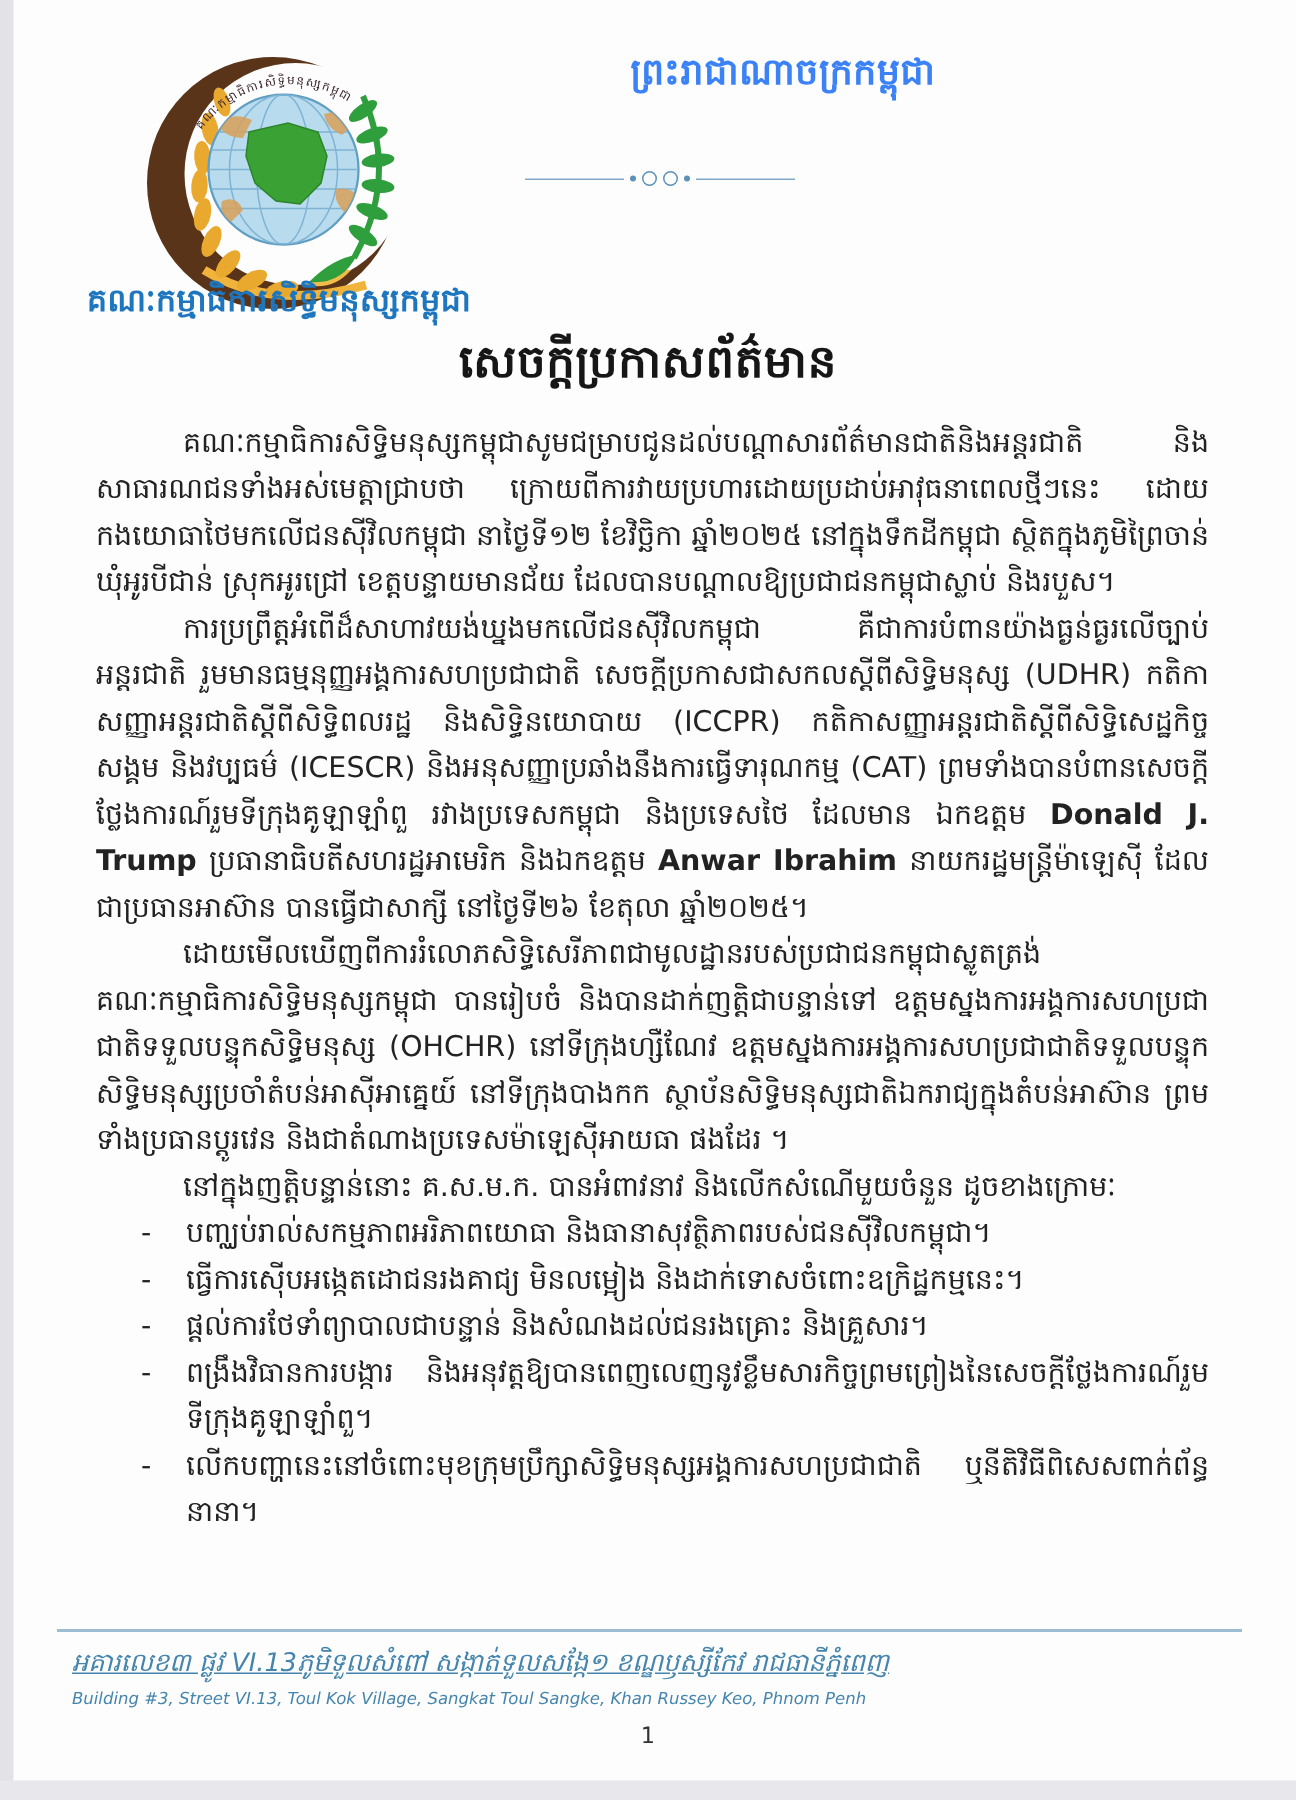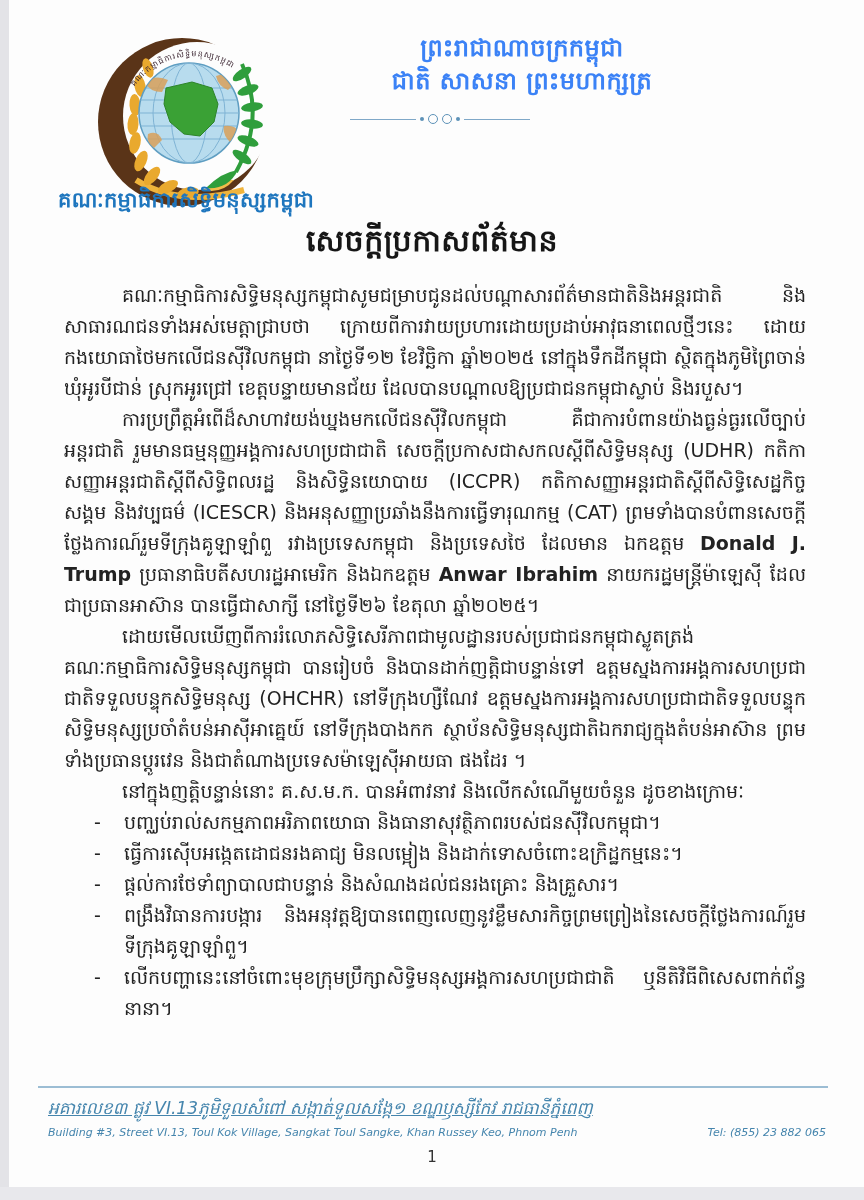--- a/index.html
+++ b/index.html
@@ -67,21 +67,20 @@
   }
 </style>
 </head>
 <body>
 
 <div class="edge-left"></div>
 <div class="edge-bottom"></div>
 
 <div class="motto">
   <div>ព្រះរាជាណាចក្រកម្ពុជា</div>
-  <div>ជាតិ សាសនា ព្រះមហាក្សត្រ</div>
 </div>
 
 <div class="ornament">
   <div class="line"></div>
   <div class="dot"></div>
   <div class="ring"></div>
   <div class="ring"></div>
   <div class="dot"></div>
   <div class="line"></div>
 </div>
@@ -181,15 +180,14 @@
       <span class="dash">-</span>
       <span class="btxt">លើកបញ្ហានេះនៅចំពោះមុខក្រុមប្រឹក្សាសិទ្ធិមនុស្សអង្គការសហប្រជាជាតិ ឬនីតិវិធីពិសេសពាក់ព័ន្ធនានា។</span>
     </li>
   </ul>
 </div>
 
 <div class="footer-rule"></div>
 <div class="footer-khmer">អគារលេខ៣ ផ្លូវ VI.13ភូមិទួលសំពៅ សង្កាត់ទួលសង្កែ១ ខណ្ឌឫស្សីកែវ រាជធានីភ្នំពេញ</div>
 <div class="footer-en-row">
   <span>Building #3, Street VI.13, Toul Kok Village, Sangkat Toul Sangke, Khan Russey Keo, Phnom Penh</span>
-  <span>Tel: (855) 23 882 065</span>
 </div>
 <div class="page-number">1</div>
 
 </body></html>

